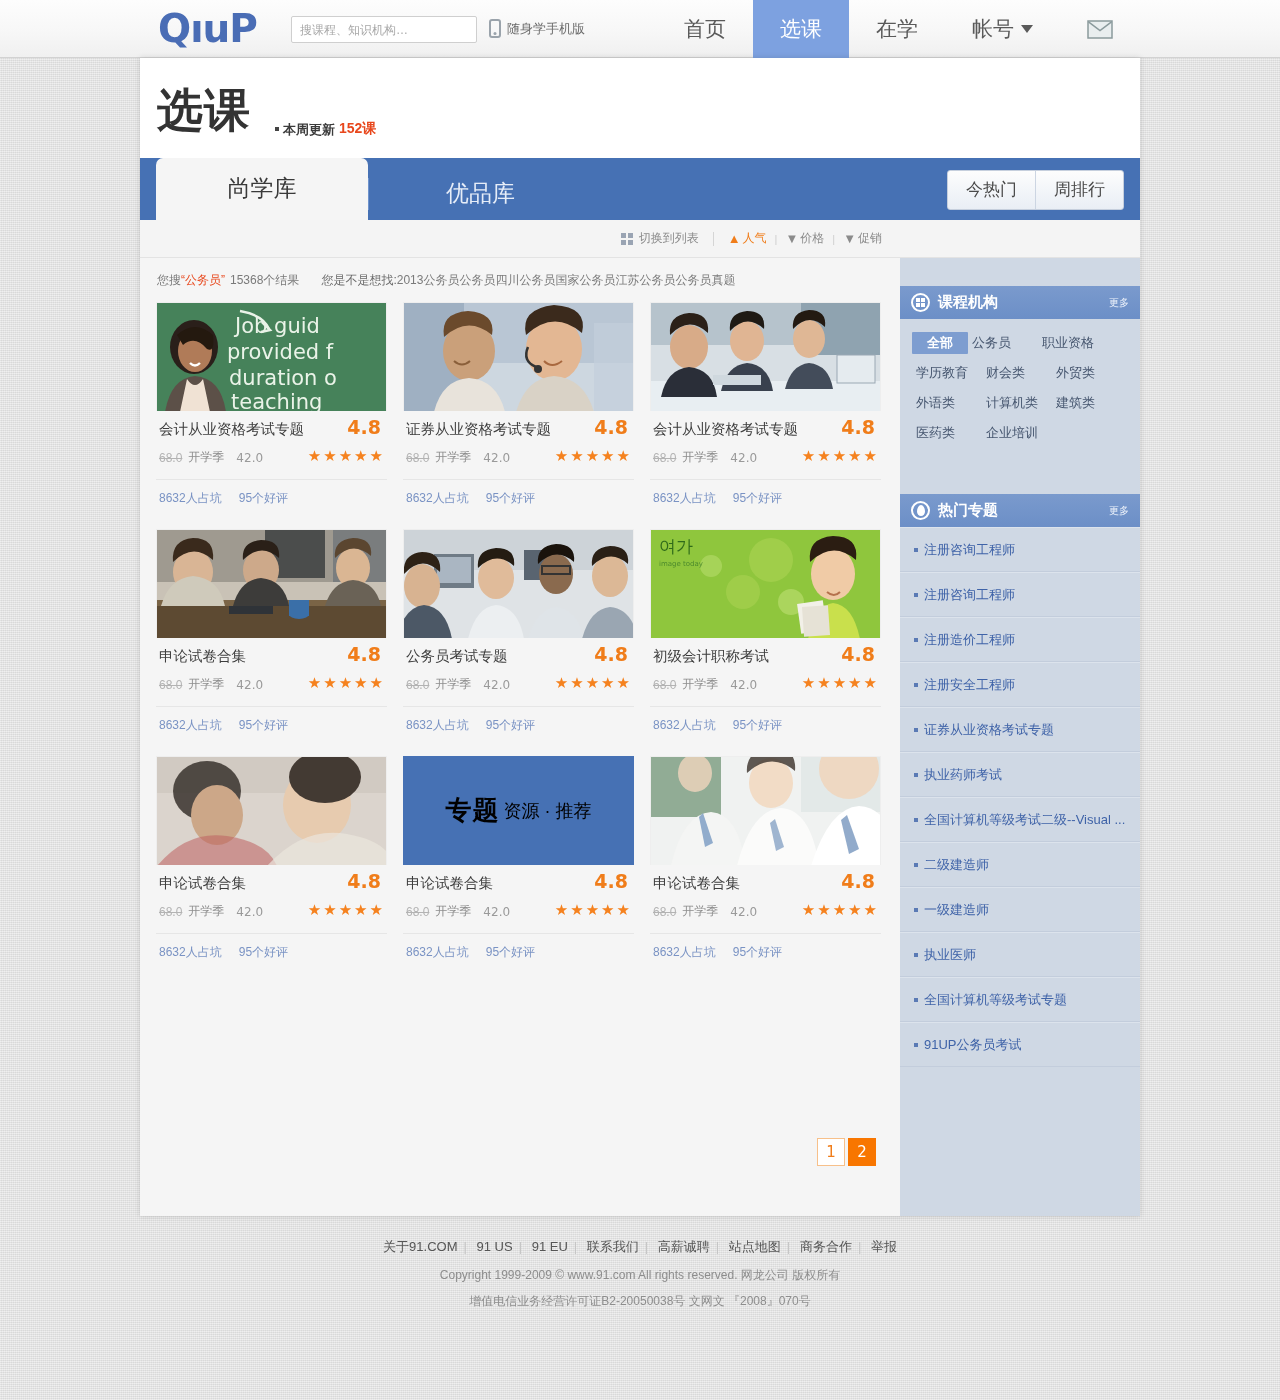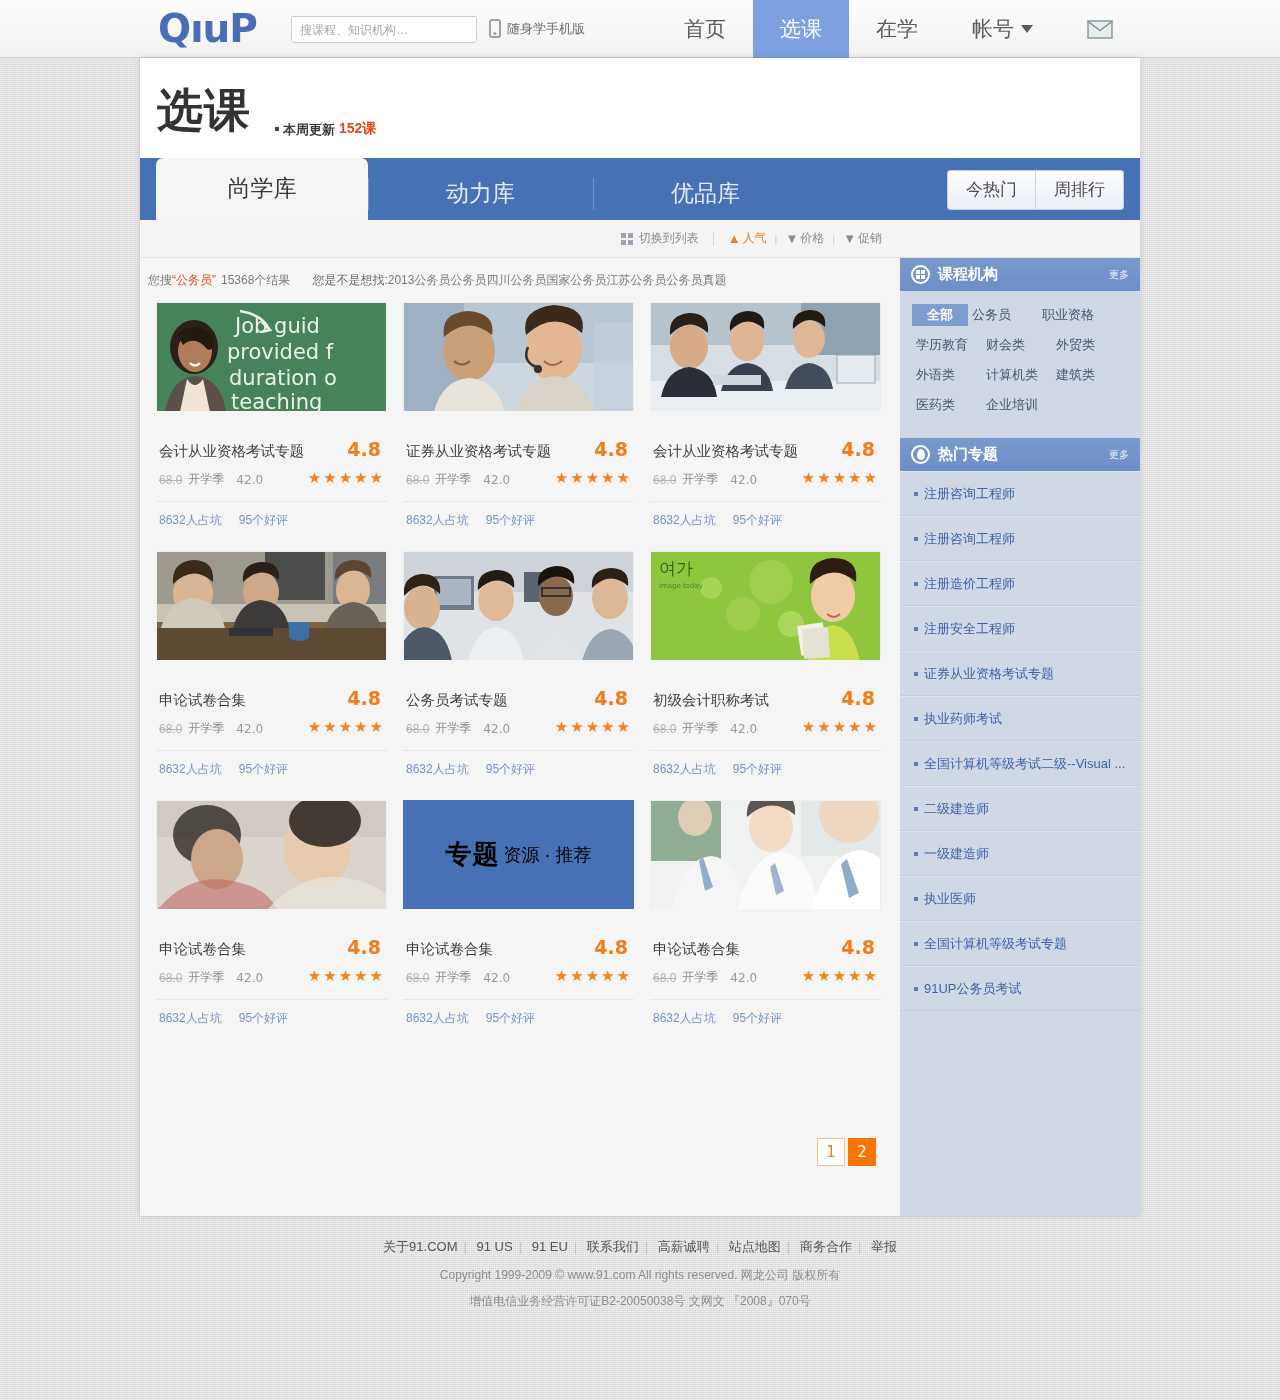--- a/index.html
+++ b/index.html
@@ -135,21 +135,21 @@
   .sort-opt .arr { font-size: 13px; margin-right: 2px; }
   .sort-div { color: #cfcfcf; margin: 0 8px; font-size: 11px; }
 
   
   .content { display: flex; height: 958px; background: #f5f5f5; }
   .main-col { width: 760px; position: relative; }
   .side-col { width: 240px; background: #cfd8e4; position: relative; }
 
   
   .meta-row {
-    padding: 14px 0 0 8px; font-size: 12px; color: #7a7a7a;
+    padding: 14px 0 0 17px; font-size: 12px; color: #7a7a7a;
     display: flex; align-items: center;
   }
   .meta-kw { color: #e8471c; }
   .meta-sugg { margin-left: 22px; color: #6a6a6a; }
 
   
   .grid {
     display: flex; flex-wrap: wrap;
     padding: 13px 0 0 16px;
   }
@@ -157,21 +157,21 @@
     width: 231px; margin: 0 16px 22px 0; position: relative;
   }
   .card-thumb {
     width: 231px; height: 109px; overflow: hidden;
     background: #ddd; position: relative;
     border: 1px solid #eee; border-bottom: none;
   }
   .card-thumb svg { display: block; width: 231px; height: 109px; }
   .card-title-row {
     display: flex; align-items: baseline; justify-content: space-between;
-    padding: 27px 6px 0 3px;
+    padding: 5px 6px 0 3px;
   }
   .card-title { font-size: 14.5px; color: #3d3d3d; }
   .card-score { font-size: 19px; color: #f07d1a; font-weight: bold; font-family: "DejaVu Sans", sans-serif; }
   .card-price-row {
     display: flex; align-items: center; padding: 10px 6px 0 3px;
     position: relative;
   }
   .old-price { font-size: 12px; color: #b3b3b3; text-decoration: line-through; }
   .season { font-size: 12px; color: #8d8d8d; margin-left: 6px; }
   .new-price { font-size: 12px; color: #9a9a9a; margin-left: 12px; font-family: "DejaVu Sans", sans-serif; }
@@ -195,21 +195,21 @@
     width: 28px; height: 28px; line-height: 26px; text-align: center;
     font-size: 15px; cursor: pointer; font-family: "DejaVu Sans", sans-serif;
   }
   .pg.num { border: 1px solid #f7c08a; color: #f07d1a; background: #fff; }
   .pg.cur { background: #f87600; color: #fff; border: 1px solid #f87600; }
 
   
   .panel-head {
     height: 33px; background: linear-gradient(to bottom,#7a9acd,#6c8fc7);
     display: flex; align-items: center; padding: 12px 11px;
-    color: #fff; font-size: 15px; font-weight: bold;
+    color: #fff; font-size: 15px; font-weight: bold; margin-top: 28px;
   }
   .panel-head .more {
     margin-left: auto; font-size: 10px; font-weight: normal; color: #eef3fb; cursor: pointer;
   }
   .ph-icon {
     width: 19px; height: 19px; border: 2px solid #fff; border-radius: 50%;
     margin-right: 8px; display: flex; align-items: center; justify-content: center;
   }
   .ph-icon .dots { display: grid; grid-template-columns: 4px 4px; gap: 1.5px; }
   .ph-icon .dots i { width: 4px; height: 4px; background: #fff; display: block; }
@@ -279,21 +279,20 @@
   <div class="title-area">
     <div class="page-title">选课</div>
     <div class="title-sub">
       <span class="sq"></span><span>本周更新</span>
     </div>
     <div class="title-count">152课</div>
   </div>
 
   <div class="tabbar">
     <div class="tab active">尚学库</div>
-    <div class="tab">动力库</div>
     <div class="tab">优品库</div>
     <div class="rank-btns">
       <div class="rank-btn">今热门</div>
       <div class="rank-btn">周排行</div>
     </div>
   </div>
 
   <div class="sortbar">
     <div class="sort-left">
       <span class="grid-glyph">

